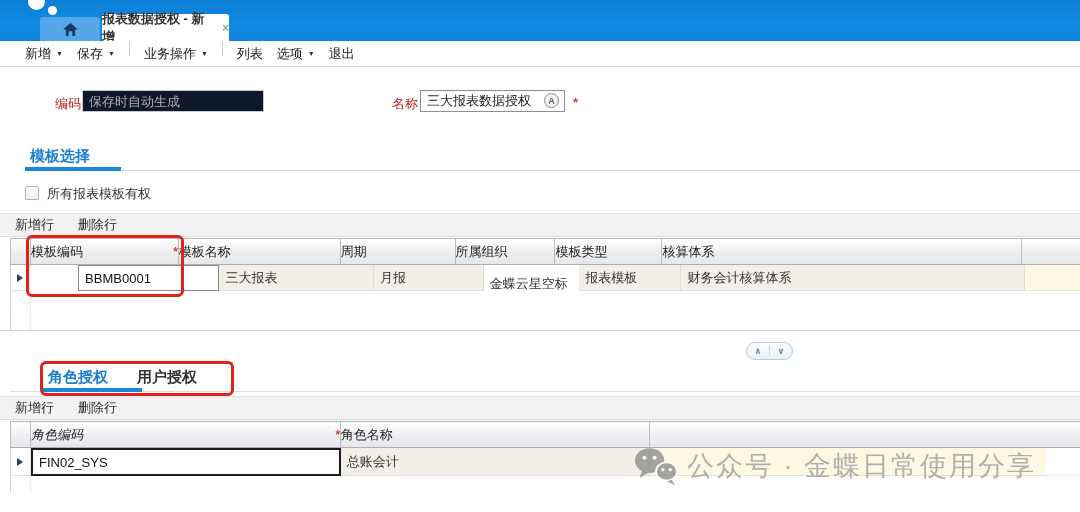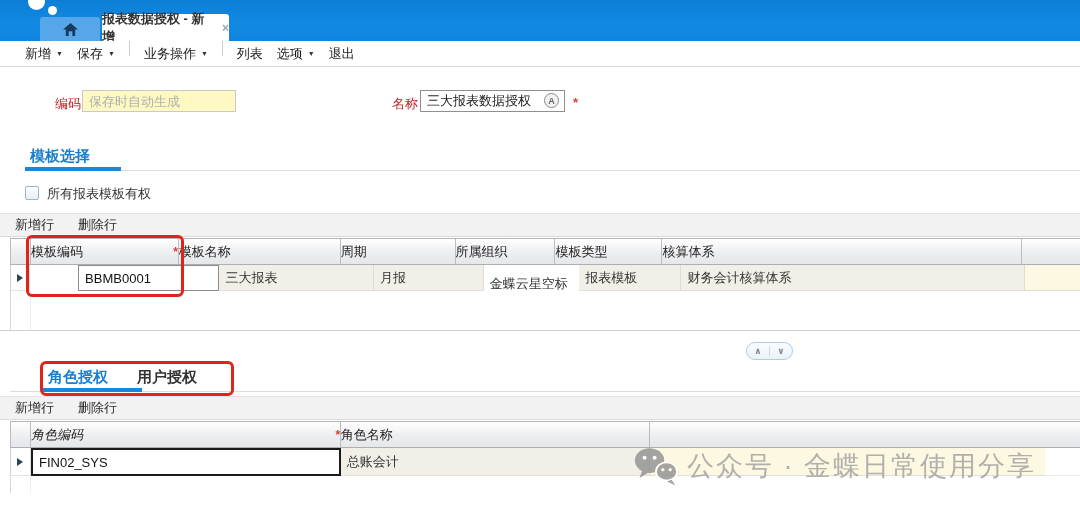--- a/index.html
+++ b/index.html
@@ -23,21 +23,21 @@
   .menubar { position:absolute; left:0; top:41px; width:1080px; height:26px; background:#fff;
     border-bottom:1px solid #D6D6D6; display:flex; padding-left:25px; gap:14px; }
   .menu-item { display:flex; align-items:center; gap:5px; font-size:13px; color:#1A1A1A; cursor:pointer; white-space:nowrap; }
   .caret { font-size:7px; color:#333; line-height:1; }
   .msep { width:1px; height:15px; background:#CFCFCF; }
 
   
   .flabel { position:absolute; font-size:13px; color:#b91c1c; }
   .field { position:absolute; height:22px; font-size:13px; border:1px solid #C9C9C9; padding:0 6px;
     font-family:inherit; outline:none; }
-  #code-input { left:82px; top:90px; width:154px; background:#fef9c3; color:#888; }
+  #code-input { left:82px; top:90px; width:182px; background:#0f172a; color:#888; }
   #code-input::placeholder { color:#AFAFAF; }
   #name-input { left:420px; top:90px; width:145px; background:#fff; border:1px solid #8F8F8F; color:#222; padding-right:22px; }
   .lang-icon { position:absolute; left:544px; top:93px; width:15px; height:15px; border:1px solid #8A8A8A;
     border-radius:50%; background:#F2F2F2; color:#666; font-size:9px; font-weight:bold;
     display:flex; align-items:center; justify-content:center; cursor:pointer; }
   .req { position:absolute; color:#E03A30; font-size:13px; font-weight:bold; }
 
   
   .sec-tab { position:absolute; font-size:15px; font-weight:bold; cursor:pointer; }
   .sec-tab.active { color:#1B7FD0; }

